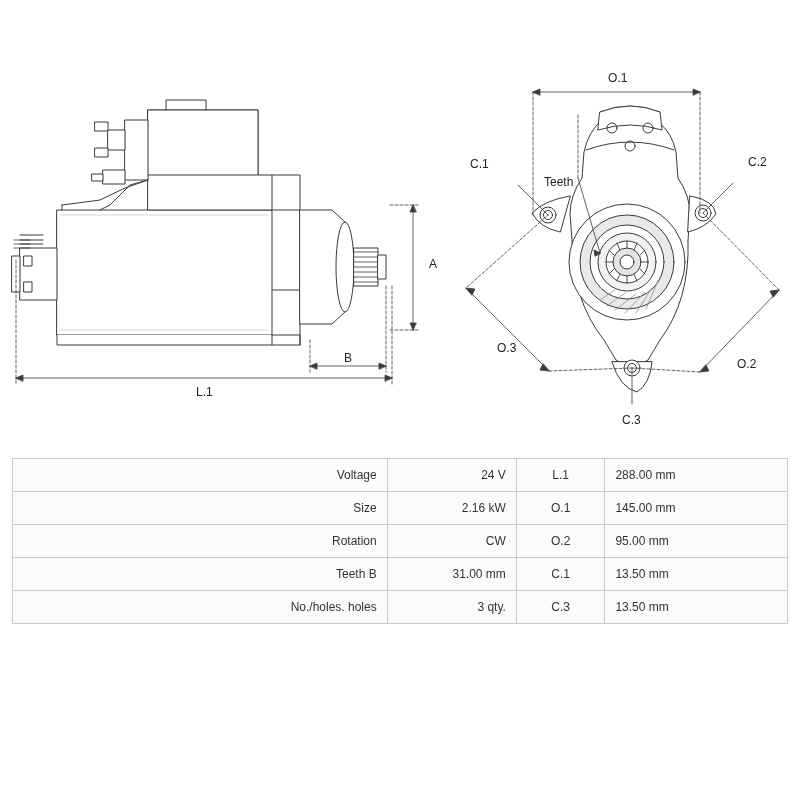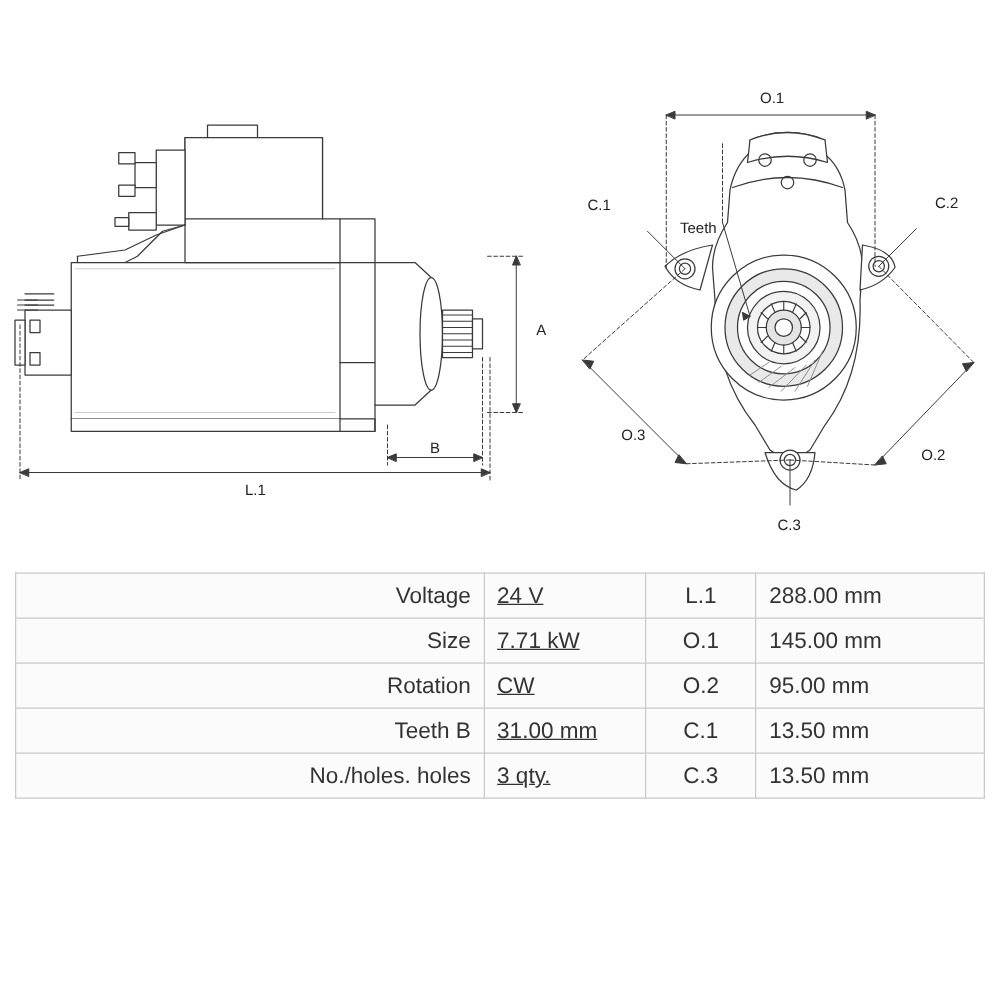--- a/index.html
+++ b/index.html
@@ -33,40 +33,39 @@
   
   .spec-table-wrap {
     position: absolute;
     left: 12px;
     top: 458px;
     width: 776px;
   }
   table.spec {
     border-collapse: collapse;
     width: 776px;
-    font-size: 18px;
+    font-size: 12px;
   }
   table.spec td {
     border: 1px solid #c9c9c9;
     padding: 7px 10px;
     height: 18px;
     background: #fbfbfb;
     color: #333333;
     white-space: nowrap;
   }
   td.label {
     text-align: right;
     width: 330px;
     color: #3a3a3a;
   }
   td.value {
-    text-align: left;
+    text-align: right;
     width: 100px;
     color: #222222;
-    text-decoration: underline;
   }
   td.code {
     text-align: center;
     width: 62px;
     color: #3a3a3a;
   }
   td.dim {
     text-align: left;
     width: 150px;
     color: #222222;
@@ -284,21 +283,21 @@
     <table class="spec">
       <tbody>
         <tr>
           <td class="label">Voltage</td>
           <td class="value">24 V</td>
           <td class="code">L.1</td>
           <td class="dim">288.00 mm</td>
         </tr>
         <tr>
           <td class="label">Size</td>
-          <td class="value">7.71 kW</td>
+          <td class="value">2.16 kW</td>
           <td class="code">O.1</td>
           <td class="dim">145.00 mm</td>
         </tr>
         <tr>
           <td class="label">Rotation</td>
           <td class="value">CW</td>
           <td class="code">O.2</td>
           <td class="dim">95.00 mm</td>
         </tr>
         <tr>

